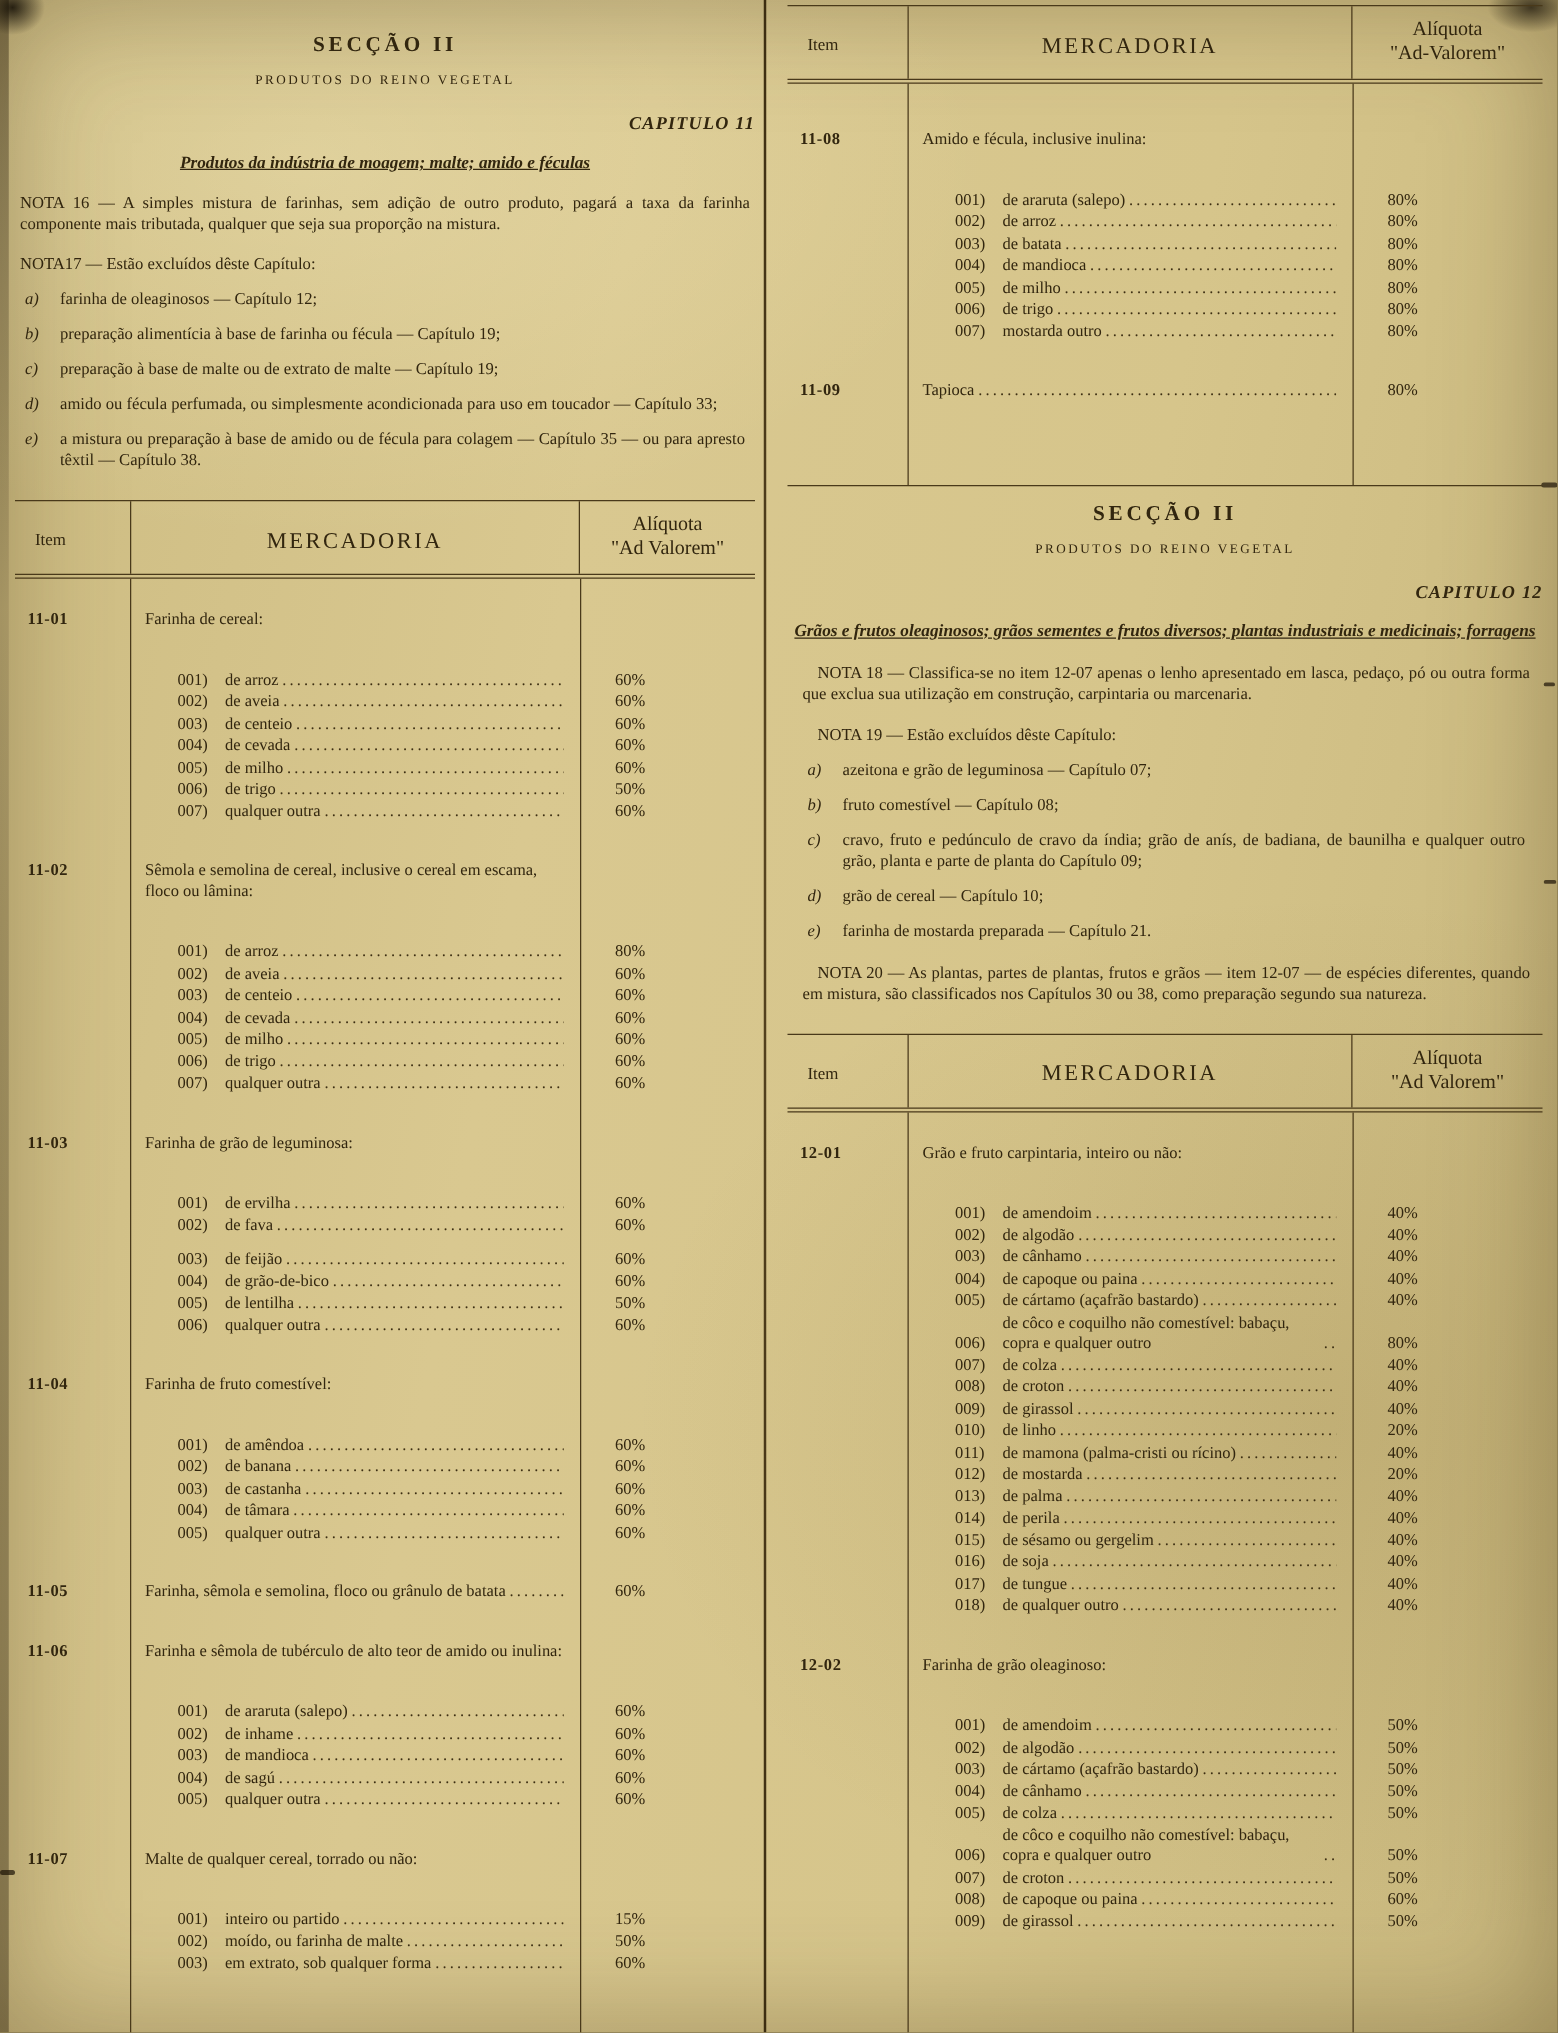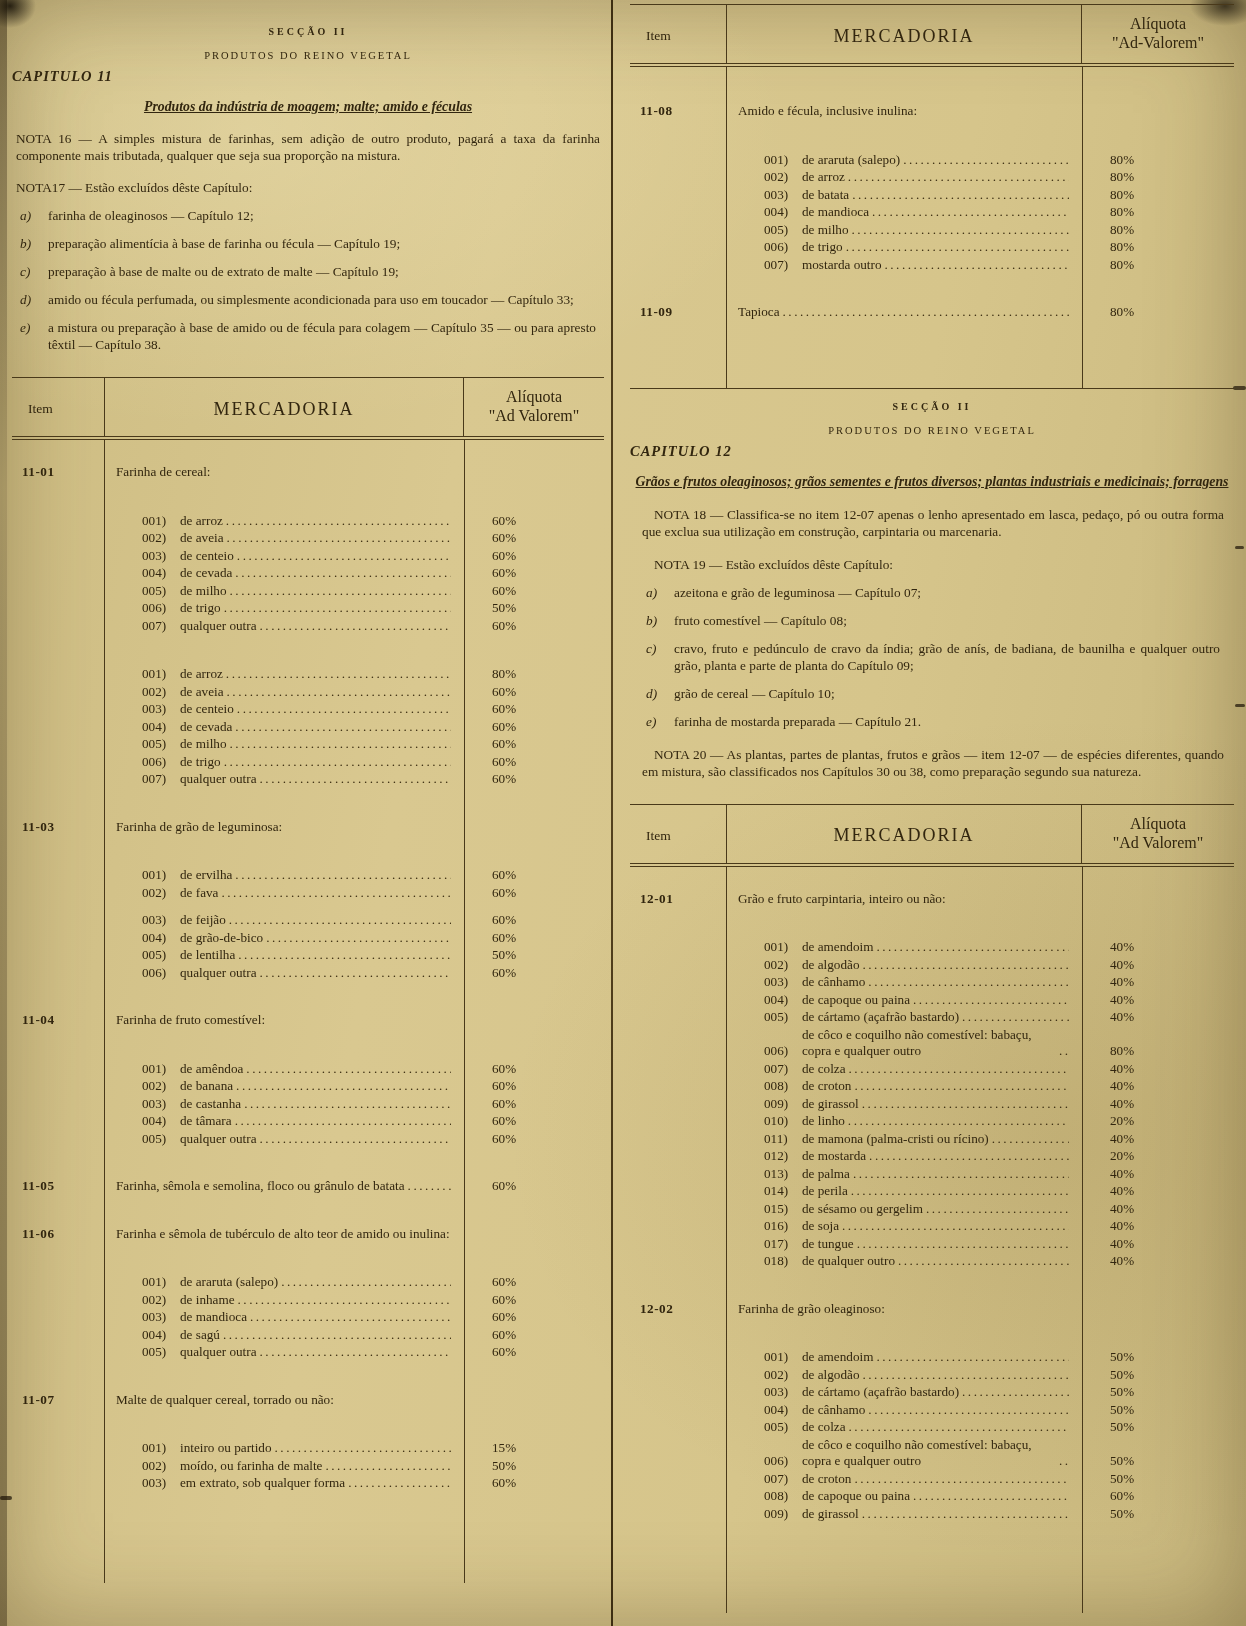--- a/index.html
+++ b/index.html
@@ -31,23 +31,23 @@
   .edge-left { position: absolute; left: 0; top: 0; width: 7px; height: 100%;
     background: linear-gradient(rgba(40,28,8,.45), rgba(40,28,8,.12) 30%, rgba(40,28,8,.4)); }
 
   .page-divider { position: absolute; left: 611px; top: 0; width: 2px; height: 100%;
     background: linear-gradient(#3c2d11, #584520 40%, #3c2d11); }
 
   .col-left  { position: absolute; left: 12px; top: 14px; width: 592px; }
   .col-right { position: absolute; left: 630px; top: 0; width: 604px; }
 
   
-  .h-sec  { margin-top: 12px; text-align: center; font-weight: bold; font-size: 10px; letter-spacing: 3px; }
+  .h-sec  { margin-top: 12px; text-align: center; font-weight: bold; font-size: 17px; letter-spacing: 3px; }
   .h-sub  { margin-top: 13px; text-align: center; font-size: 10.5px; letter-spacing: 2px; }
-  .h-cap  { margin-top: 7px; text-align: left; font-weight: bold; font-style: italic; font-size: 14.5px; letter-spacing: 1px; }
+  .h-cap  { margin-top: 21px; text-align: right; font-weight: bold; font-style: italic; font-size: 14.5px; letter-spacing: 1px; }
   .h-desc { margin-top: 13px; text-align: center; font-weight: bold; font-style: italic; font-size: 13.8px; line-height: 17px; padding: 0 4px; text-decoration: underline; }
 
   
   .note { margin: 15px 4px 0 4px; font-size: 13.3px; line-height: 17px; text-align: justify; }
   .col-right .note { margin: 16px 10px 0 12px; text-indent: 12px; }
   .exclusions { margin-top: 2px; }
   .exc-row { display: flex; margin: 11px 4px 0 6px; font-size: 13.3px; line-height: 17px; }
   .col-right .exc-row { margin-left: 14px; margin-right: 10px; }
   .exc-letter { flex: 0 0 30px; font-style: italic; padding-left: 2px; }
   .exc-text { flex: 1; text-align: justify; padding-right: 4px; }
@@ -218,20 +218,27 @@
                 <div class="c-merc entry-merc">
                   <span class="num">007)</span>
                   <span class="lbl">qualquer outra</span>
                   <span class="leader"></span>
                 </div>
                 <div class="c-rate">60%</div>
               </div>
             </div>
           </div>
           <div class="tblock">
+            <div class="trow head-row">
+              <div class="c-code">11-02</div>
+              <div class="c-merc head-merc">
+                <span class="title-text">Sêmola e semolina de cereal, inclusive o cereal em escama, floco ou lâmina:</span>
+              </div>
+              <div class="c-rate"></div>
+            </div>
             <div class="entries">
               <div class="trow entry-row">
                 <div class="c-code"></div>
                 <div class="c-merc entry-merc">
                   <span class="num">001)</span>
                   <span class="lbl">de arroz</span>
                   <span class="leader"></span>
                 </div>
                 <div class="c-rate">80%</div>
               </div>

